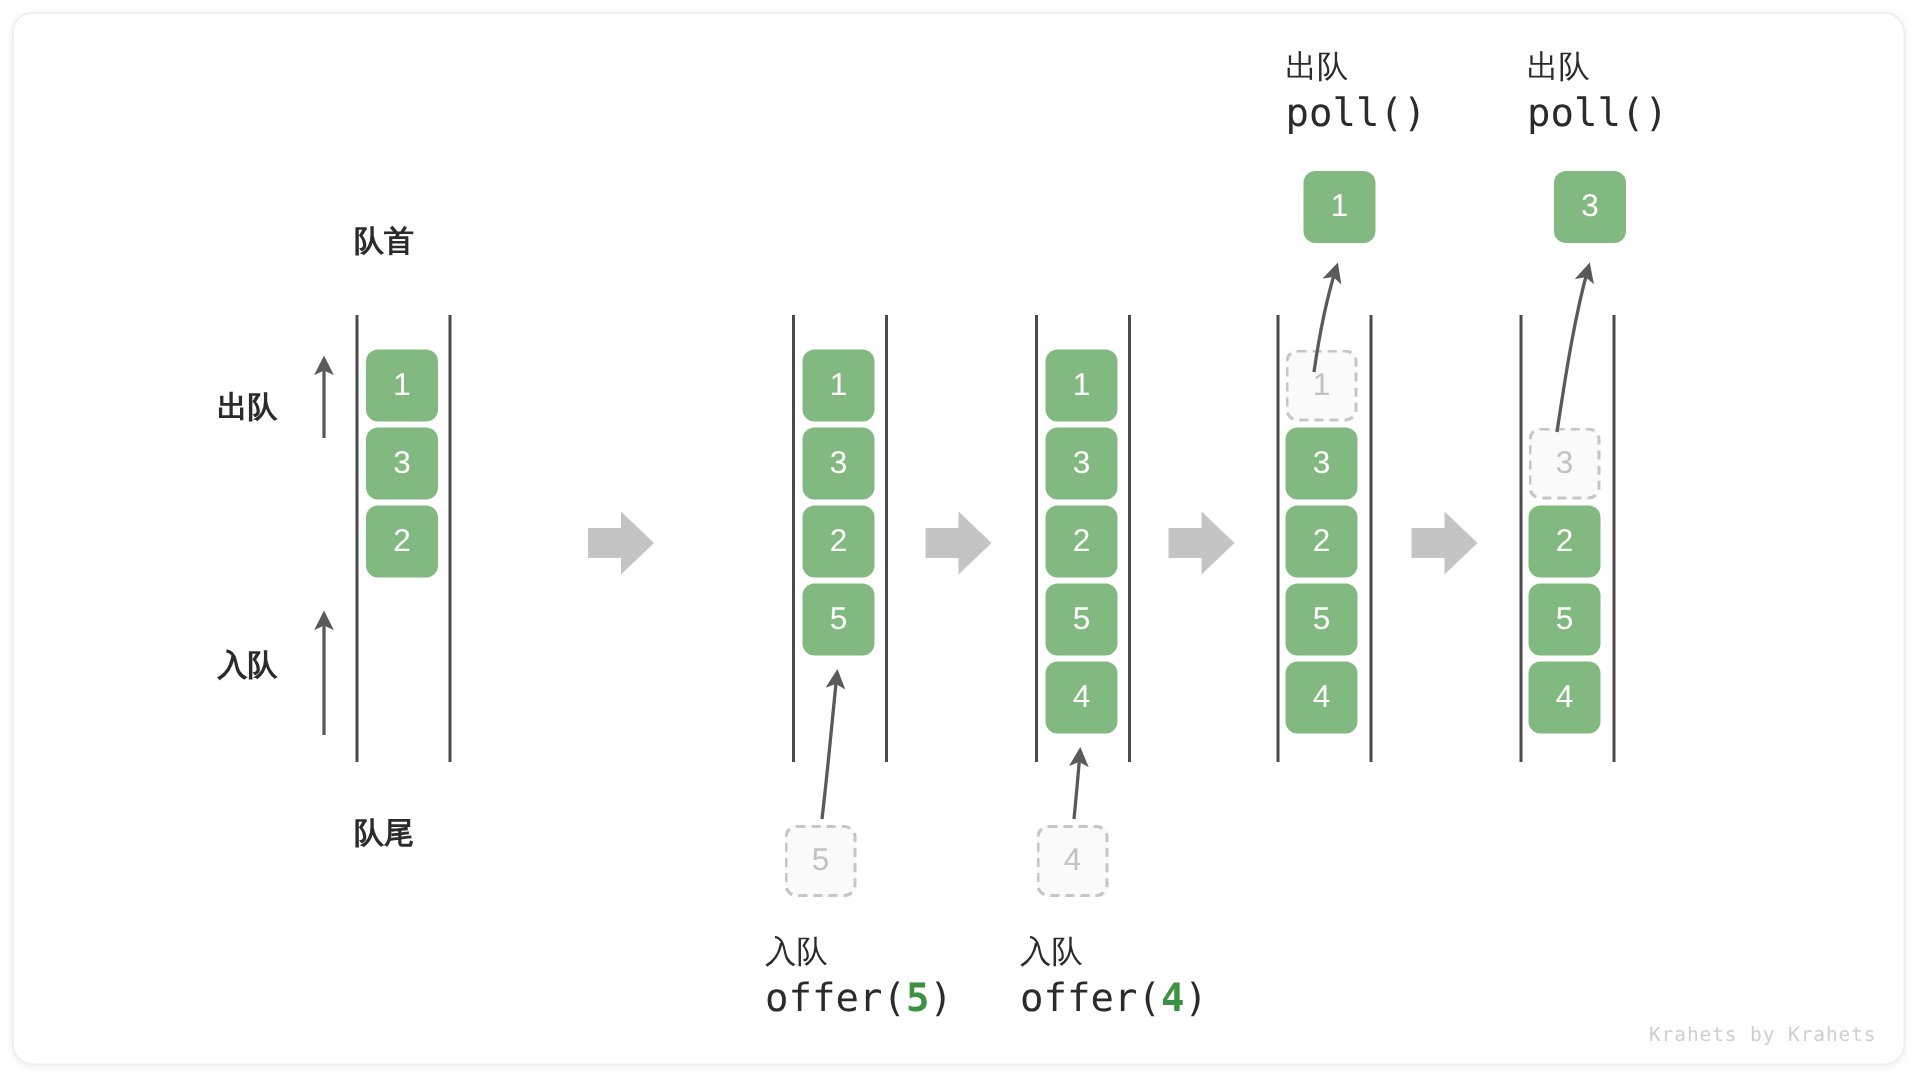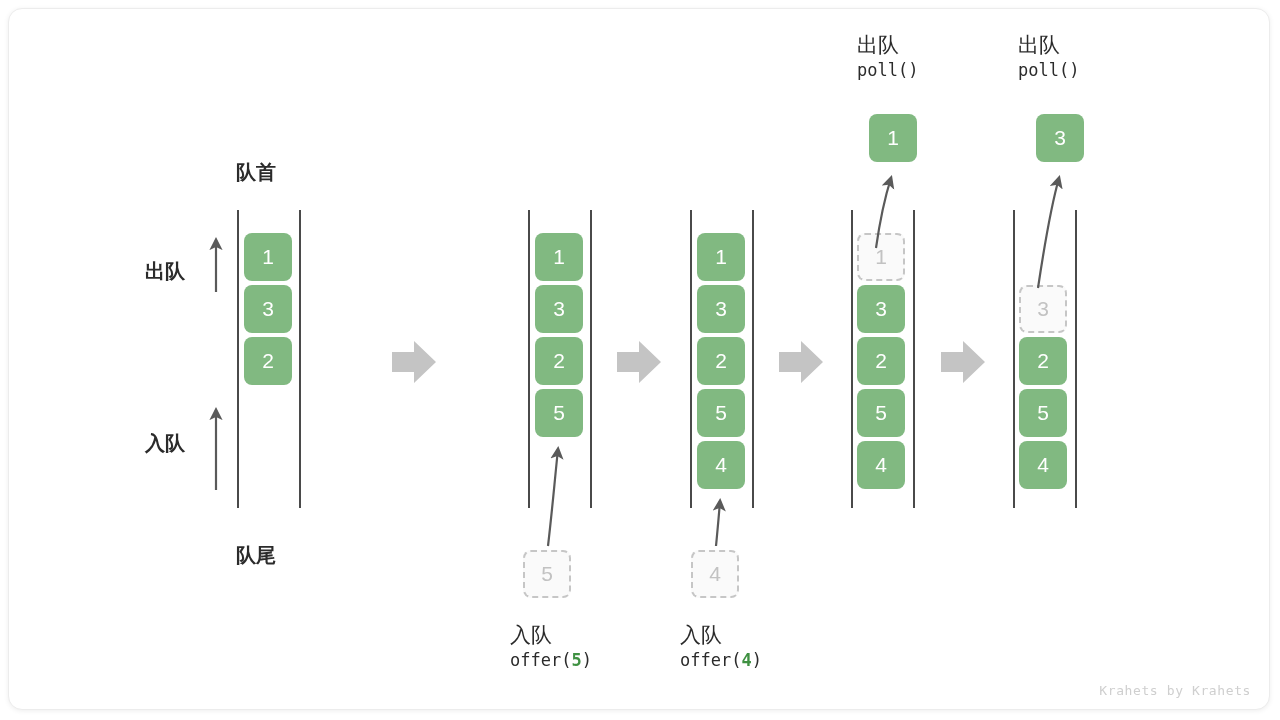--- a/index.html
+++ b/index.html
@@ -59,21 +59,21 @@
   }
 
   
   .cap {
     position: absolute;
     font-size: 20px;
     font-weight: bold;
     color: #2b2b2b;
     white-space: nowrap;
   }
-  .cap-head { left: 236px; top: 159px; }
+  .cap-head { left: 236px; top: 147px; }
   .cap-tail { left: 236px; top: 542px; }
 
   
   .side-label {
     position: absolute;
     font-size: 20px;
     font-weight: bold;
     color: #2b2b2b;
     white-space: nowrap;
   }
@@ -133,21 +133,21 @@
     white-space: nowrap;
     line-height: 1.34;
   }
   .op-caption .cn {
     font-size: 21px;
     color: #2b2b2b;
     display: block;
   }
   .op-caption .code {
     font-family: "DejaVu Sans Mono", "Liberation Mono", monospace;
-    font-size: 17px;
+    font-size: 26px;
     color: #2b2b2b;
     display: block;
   }
   .op-caption .code .num { color: #3f9142; font-weight: bold; }
 
   
   #arrows {
     position: absolute;
     left: 0;
     top: 0;

